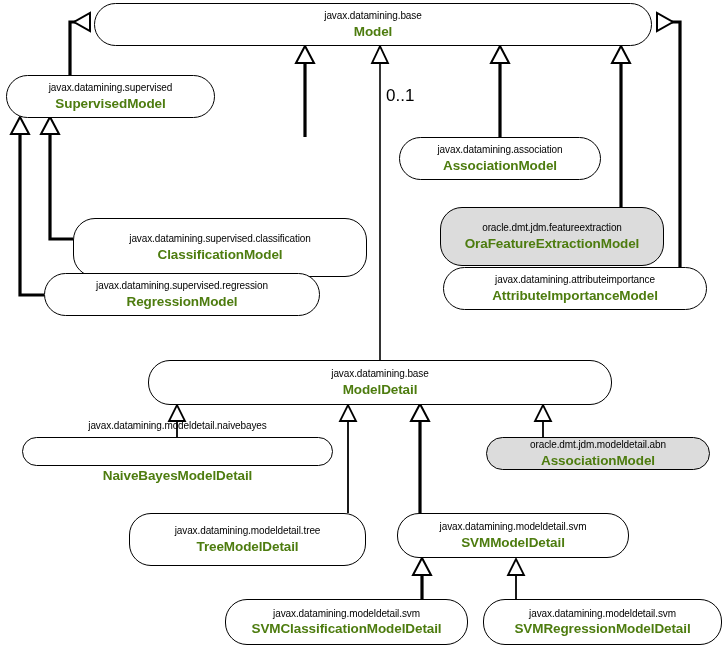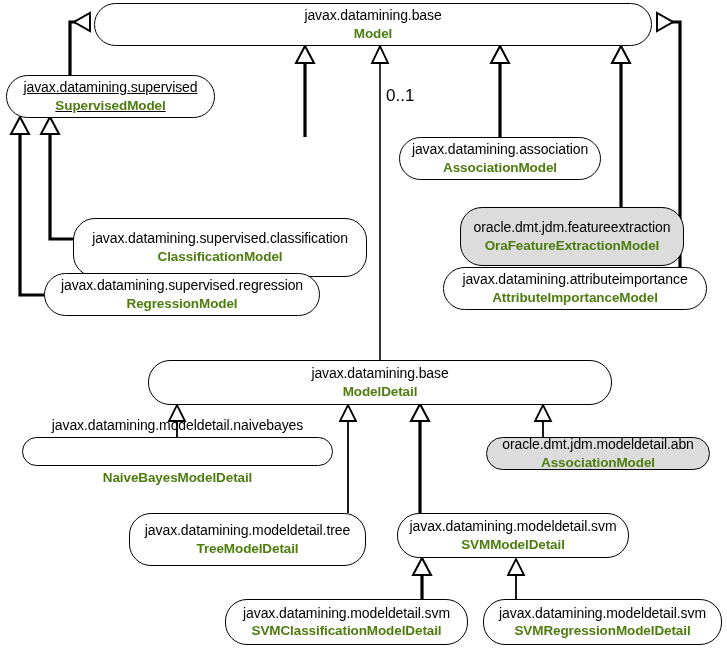--- a/index.html
+++ b/index.html
@@ -35,21 +35,21 @@
     align-items: center;
     justify-content: center;
     text-align: center;
     line-height: 1.12;
     z-index: 5;
   }
   .uml-class.shaded {
     background: #dcdcdc;
   }
   .pkg-name {
-    font-size: 14px;
+    font-size: 10px;
     font-weight: normal;
     color: #000000;
     white-space: nowrap;
     letter-spacing: -0.1px;
   }
   .cls-name {
     font-size: 13.5px;
     font-weight: bold;
     color: #4d7c0f;
     white-space: nowrap;
@@ -148,37 +148,37 @@
     </g>
   </svg>
 
   <div class="mult-label" style="left:386px; top:86px;">0..1</div>
 
   <div class="uml-class" style="left:94px; top:3px; width:558px; height:43px;">
     <div class="pkg-name">javax.datamining.base</div>
     <div class="cls-name">Model</div>
   </div>
 
-  <div class="uml-class" style="left:6px; top:75px; width:209px; height:43px;text-decoration:underline;">
+  <div class="uml-class" style="left:6px; top:75px; width:209px; height:43px;">
     <div class="pkg-name">javax.datamining.supervised</div>
     <div class="cls-name">SupervisedModel</div>
   </div>
 
 
   <div class="uml-class" style="left:399px; top:137px; width:202px; height:43px;">
     <div class="pkg-name">javax.datamining.association</div>
     <div class="cls-name">AssociationModel</div>
   </div>
 
   <div class="uml-class" style="left:73px; top:218px; width:294px; height:59px;">
     <div class="pkg-name">javax.datamining.supervised.classification</div>
     <div class="cls-name">ClassificationModel</div>
   </div>
 
-  <div class="uml-class shaded" style="left:460px; top:207px; width:224px; height:59px;">
+  <div class="uml-class shaded" style="left:440px; top:207px; width:224px; height:59px;">
     <div class="pkg-name">oracle.dmt.jdm.featureextraction</div>
     <div class="cls-name">OraFeatureExtractionModel</div>
   </div>
 
   <div class="uml-class" style="left:44px; top:273px; width:276px; height:43px;">
     <div class="pkg-name">javax.datamining.supervised.regression</div>
     <div class="cls-name">RegressionModel</div>
   </div>
 
   <div class="uml-class" style="left:443px; top:267px; width:264px; height:43px;">

